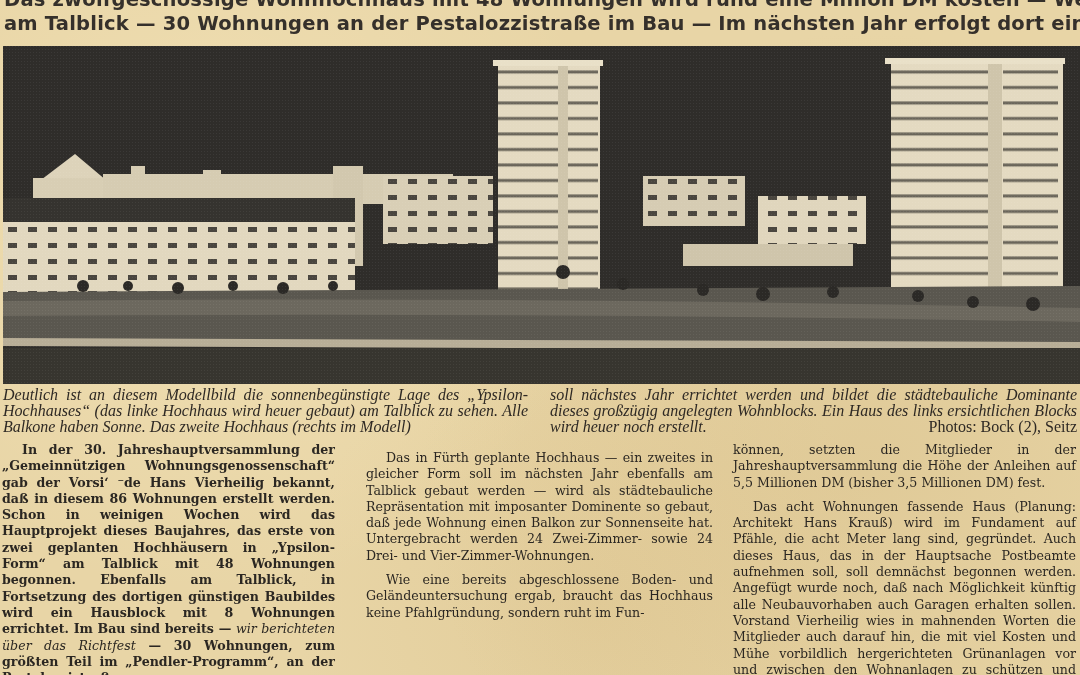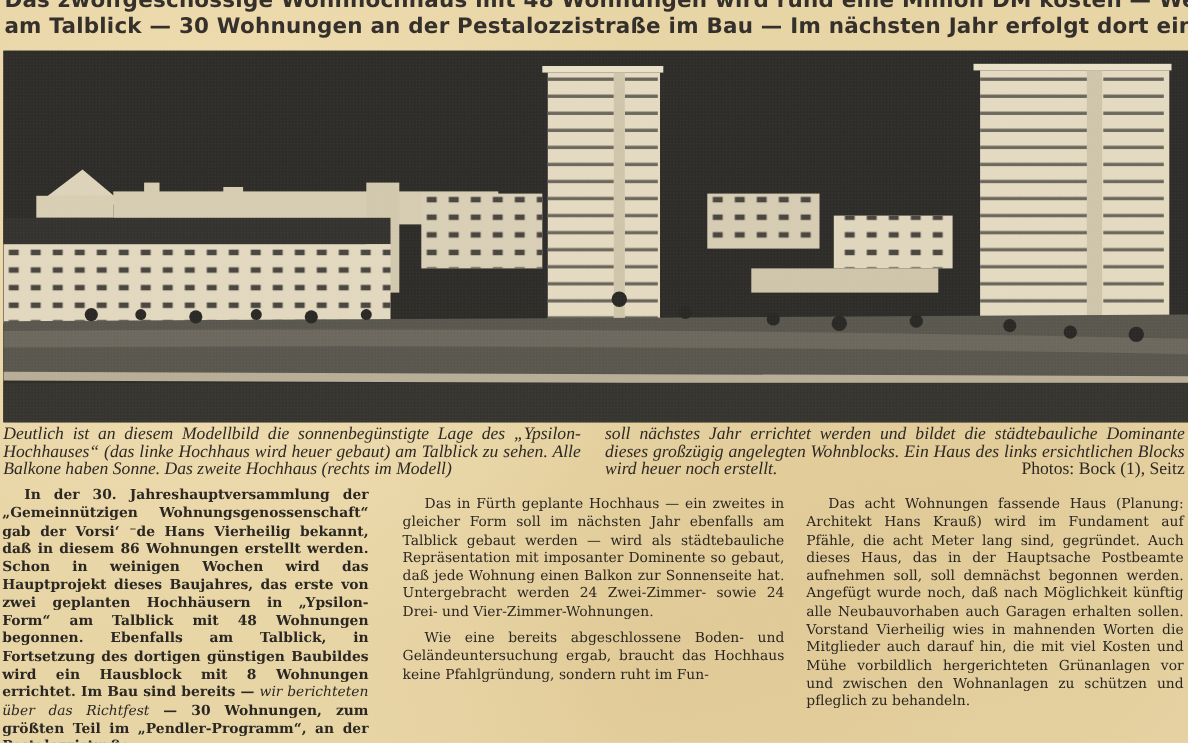--- a/index.html
+++ b/index.html
@@ -133,28 +133,29 @@
         <circle cx="1030" cy="258" r="7"></circle>
     </g>
     <rect x="0" y="0" width="1077" height="338" fill="url(#grain)"></rect>
   </svg>
 </div>
 
 <div class="caption left">
   <p>Deutlich ist an diesem Modellbild die sonnenbegünstigte Lage des „Ypsilon-Hochhauses“ (das linke Hochhaus wird heuer gebaut) am Talblick zu sehen. Alle Balkone haben Sonne. Das zweite Hochhaus (rechts im Modell)</p>
 </div>
 <div class="caption right">
-  <p><span>soll nächstes Jahr errichtet werden und bildet die städtebauliche Dominante dieses großzügig angelegten Wohnblocks. Ein Haus des links ersichtlichen Blocks wird heuer noch erstellt.</span><span class="credit">Photos: Bock (1), Seitz</span></p>
+  <p><span>soll nächstes Jahr errichtet werden und bildet die städtebauliche Dominante dieses großzügig angelegten Wohnblocks. Ein Haus des links ersichtlichen Blocks wird heuer noch erstellt.</span><span class="credit">Photos: Bock (2), Seitz</span></p>
 </div>
 
 <div class="col col1">
   <p class="indent bold"><span>In der 30. Jahreshauptversammlung der „Gemeinnützigen Wohnungsgenossenschaft“ gab der Vorsi‘ ⁻de Hans Vierheilig bekannt, daß in diesem      86 Wohnungen erstellt werden. Schon in weinigen Wochen wird das Hauptprojekt dieses Baujahres, das erste von zwei geplanten Hochhäusern in „Ypsilon-Form“ am Talblick mit 48 Wohnungen begonnen. Ebenfalls am Talblick, in Fortsetzung des dortigen günstigen Baubildes wird ein Hausblock mit 8 Wohnungen errichtet. Im Bau sind bereits — </span><span class="it">wir berichteten über das Richtfest</span><span> — 30 Wohnungen, zum größten Teil im „Pendler-Programm“, an der Pestalozzistraße.</span></p>
 
 </div>
 
 <div class="col col2">
   <p class="indent gap">Das in Fürth geplante Hochhaus — ein zweites in gleicher Form soll im nächsten Jahr ebenfalls am Talblick gebaut werden — wird als städtebauliche Repräsentation mit imposanter Dominente so gebaut, daß jede Wohnung einen Balkon zur Sonnenseite hat. Untergebracht werden 24 Zwei-Zimmer- sowie 24 Drei- und Vier-Zimmer-Wohnungen.</p>
   <p class="indent gap">Wie eine bereits abgeschlossene Boden- und Geländeuntersuchung ergab, braucht das Hochhaus keine Pfahlgründung, sondern ruht im Fun-</p>
 </div>
 
 <div class="col col3">
+  <p>können, setzten die Mitglieder in der Jahreshauptversammlung die Höhe der Anleihen auf 5,5 Millionen DM (bisher 3,5 Millionen DM) fest.</p>
   <p class="indent gap">Das acht Wohnungen fassende Haus (Planung: Architekt Hans Krauß) wird im Fundament auf Pfähle, die acht Meter lang sind, gegründet. Auch dieses Haus, das in der Hauptsache Postbeamte aufnehmen soll, soll demnächst begonnen werden. Angefügt wurde noch, daß nach Möglichkeit künftig alle Neubauvorhaben auch Garagen erhalten sollen. Vorstand Vierheilig wies in mahnenden Worten die Mitglieder auch darauf hin, die mit viel Kosten und Mühe vorbildlich hergerichteten Grünanlagen vor und zwischen den Wohnanlagen zu schützen und pfleglich zu behandeln.</p>
 </div>
 
 </body></html>

